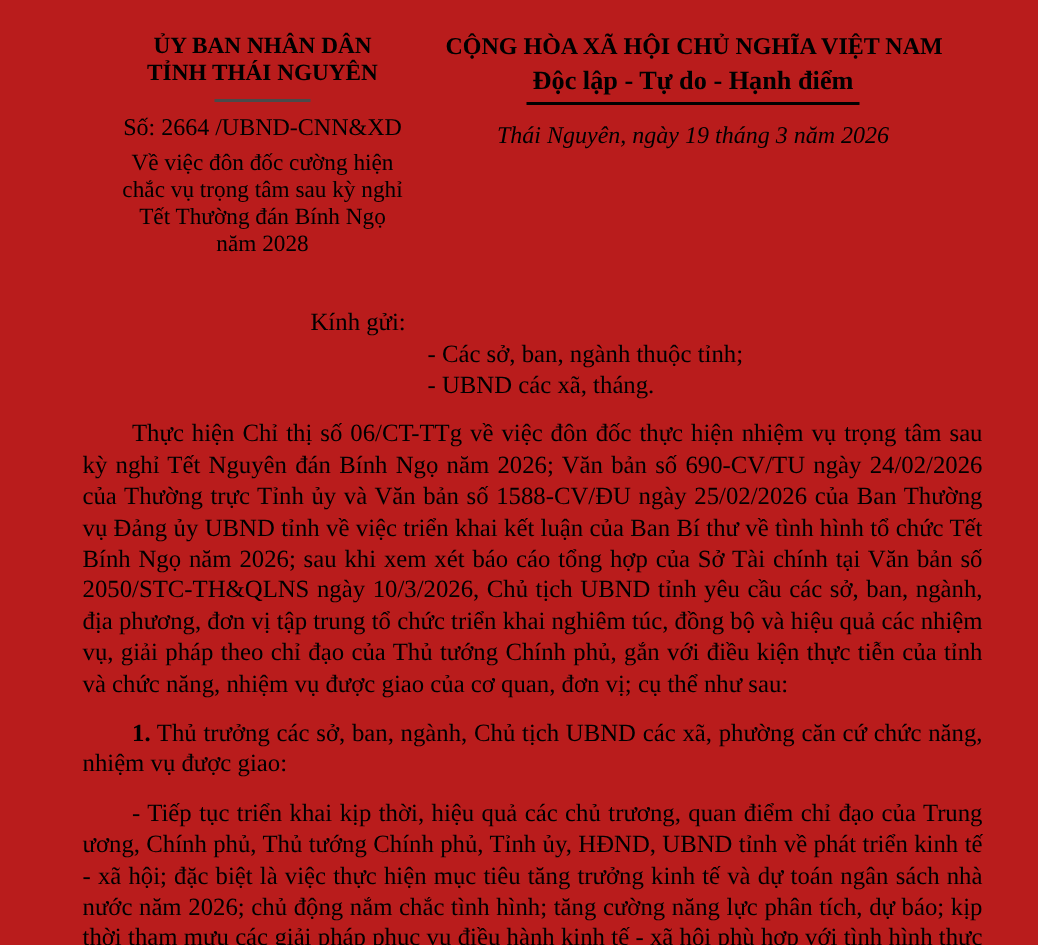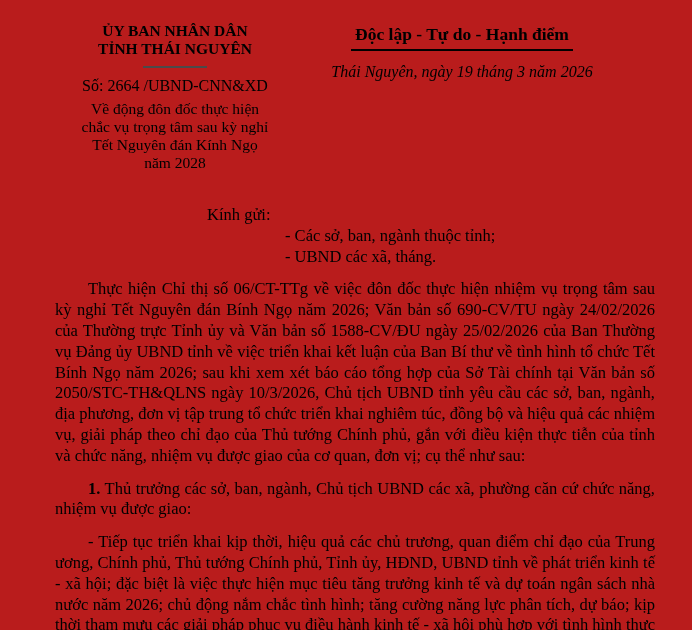--- a/index.html
+++ b/index.html
@@ -107,28 +107,29 @@
 <body>
 
 <div class="page">
 
   <div class="header-left">
     <div class="org-parent">ỦY BAN NHÂN DÂN</div>
     <div class="org-name">TỈNH THÁI NGUYÊN</div>
     <div class="rule-short"></div>
     <div class="doc-number">Số: 2664 /UBND-CNN&amp;XD</div>
     <div class="subject">
-      <div>Về động đôn đốc thực hiện</div>
+      <div>Về việc đôn đốc cường hiện</div>
       <div>chắc vụ trọng tâm sau kỳ nghỉ</div>
-      <div>Tết Nguyên đán Kính Ngọ</div>
+      <div>Tết Thường đán Bính Ngọ</div>
       <div>năm 2028</div>
     </div>
   </div>
 
   <div class="header-right">
+    <div class="national-title">CỘNG HÒA XÃ HỘI CHỦ NGHĨA VIỆT NAM</div>
     <div class="national-motto">Độc lập - Tự do - Hạnh điểm</div>
     <div class="rule-long"></div>
     <div class="place-date">Thái Nguyên, ngày 19 tháng 3 năm 2026</div>
   </div>
 
   <div class="content">
     <div class="recipients">
       <div class="recipients-label">Kính gửi:</div>
       <div class="recipient-line">- Các sở, ban, ngành thuộc tỉnh;</div>
       <div class="recipient-line">- UBND các xã, tháng.</div>

